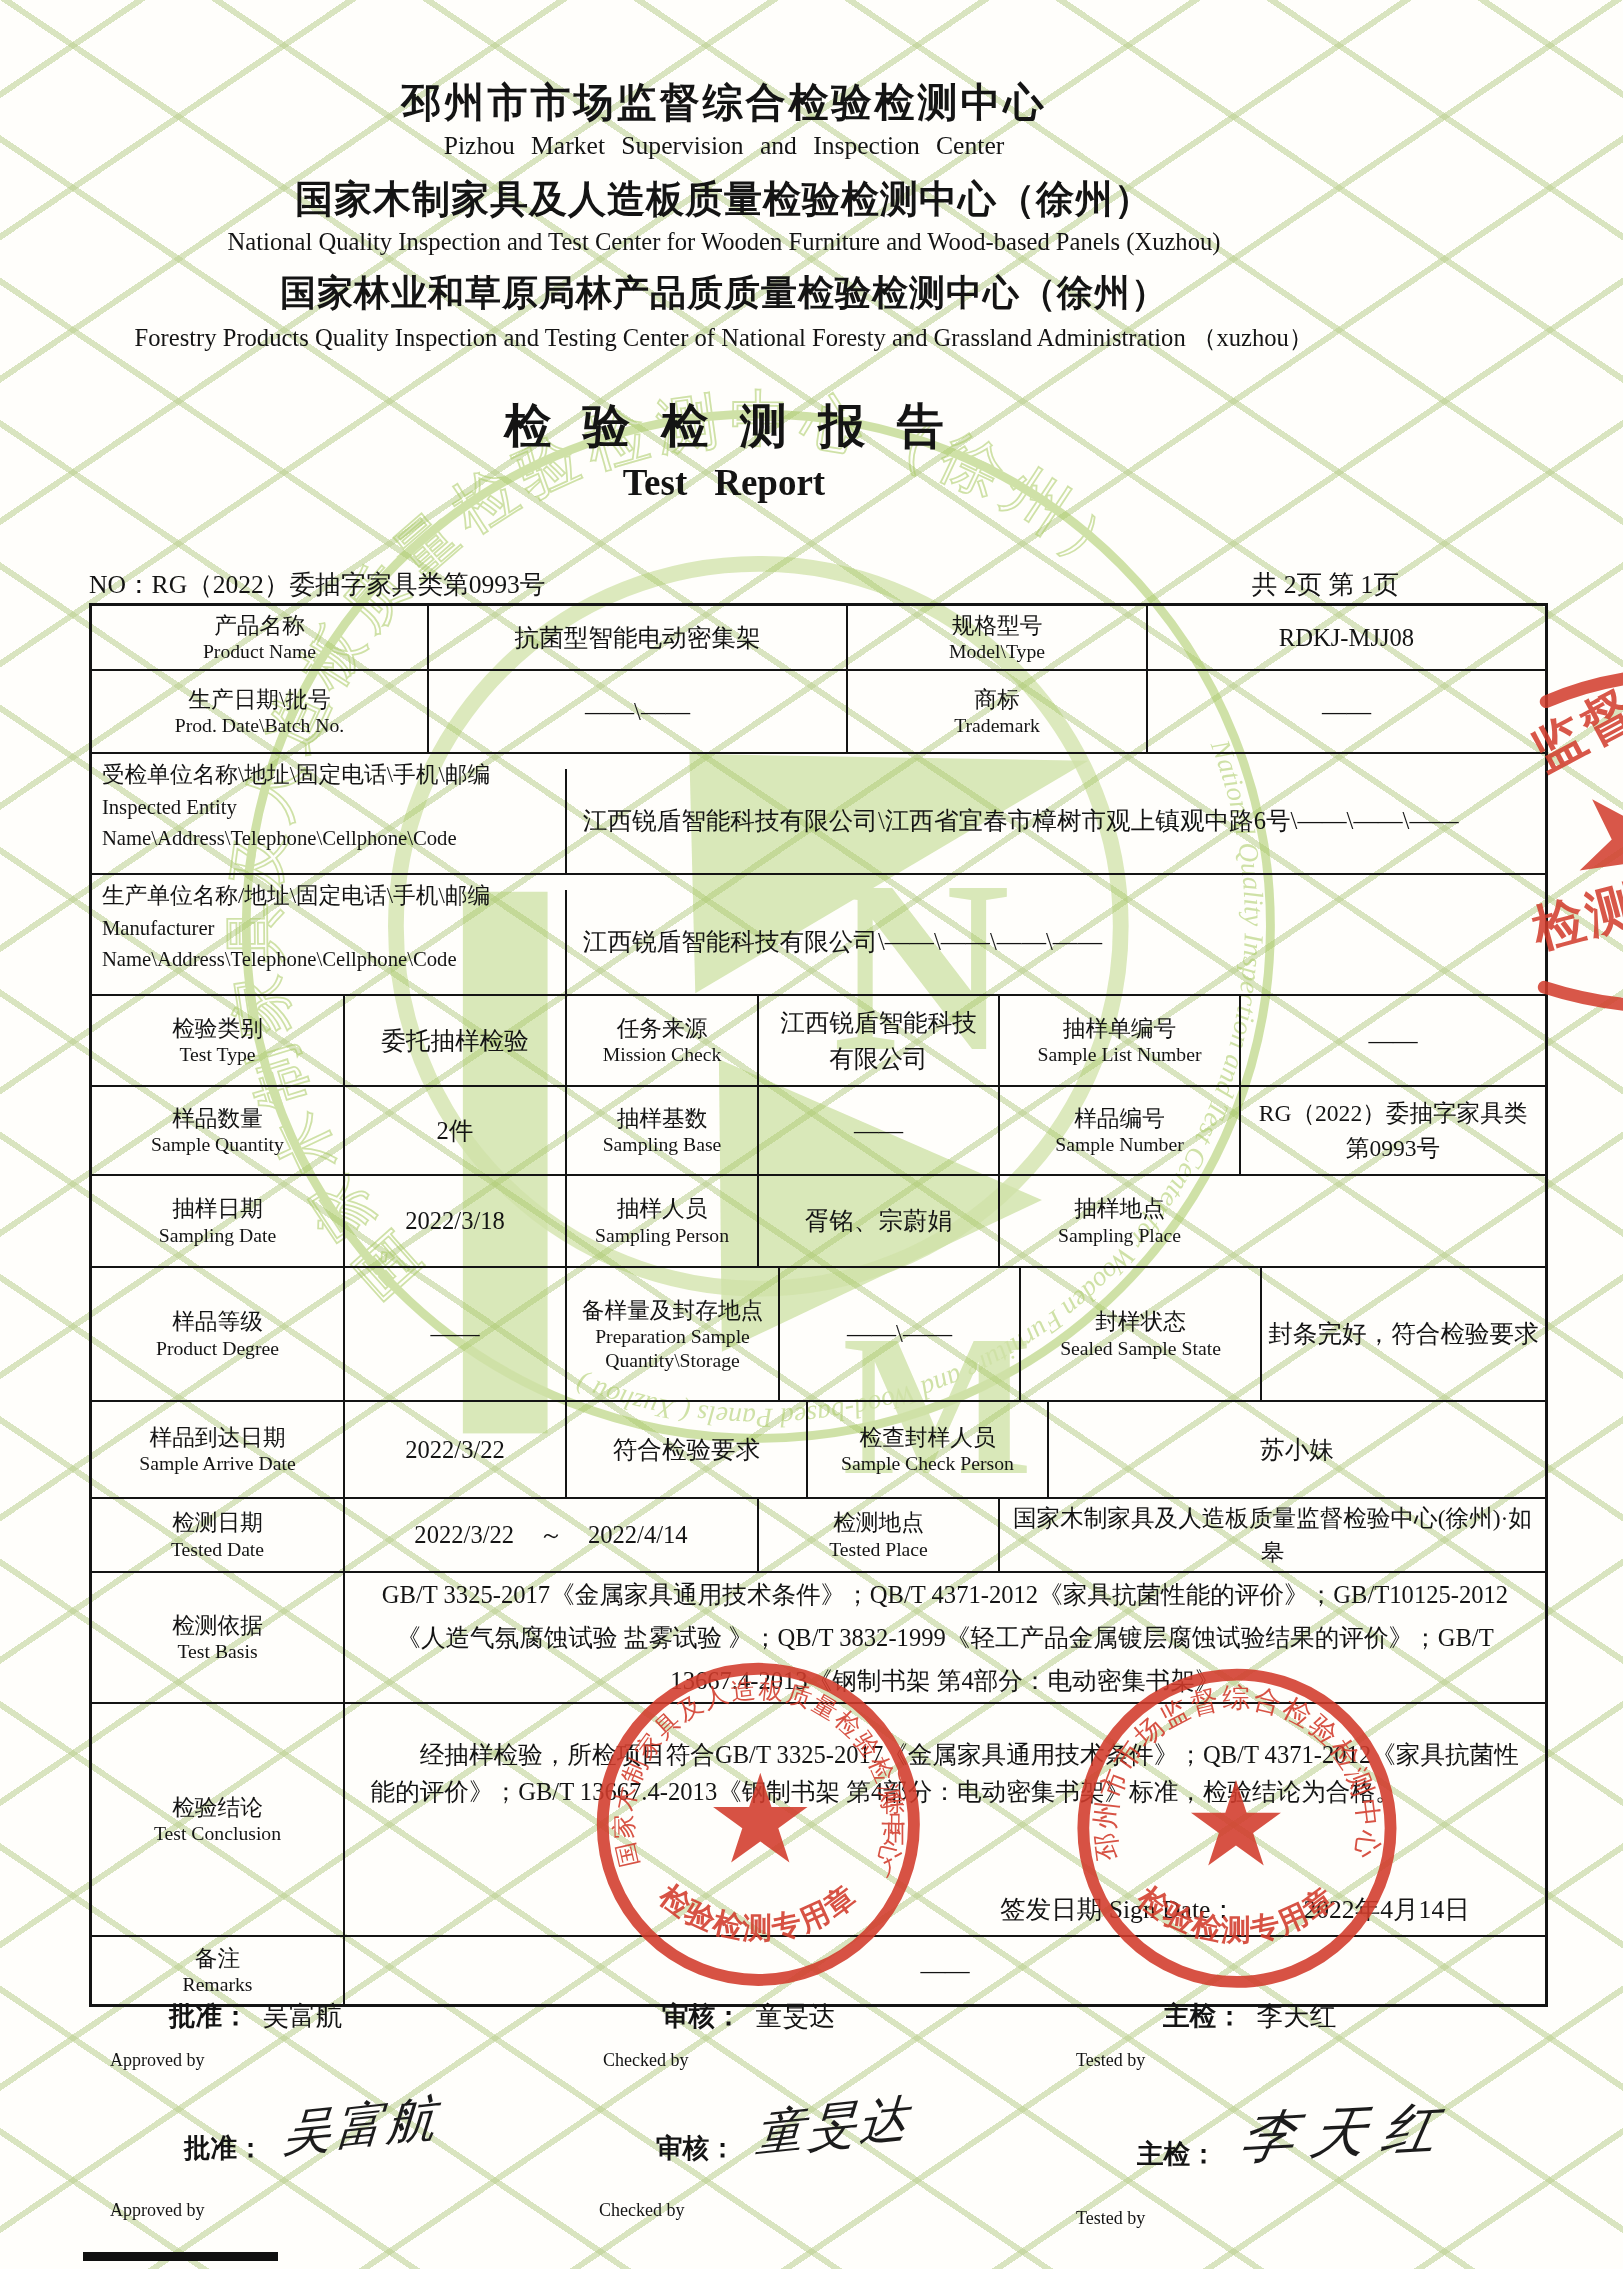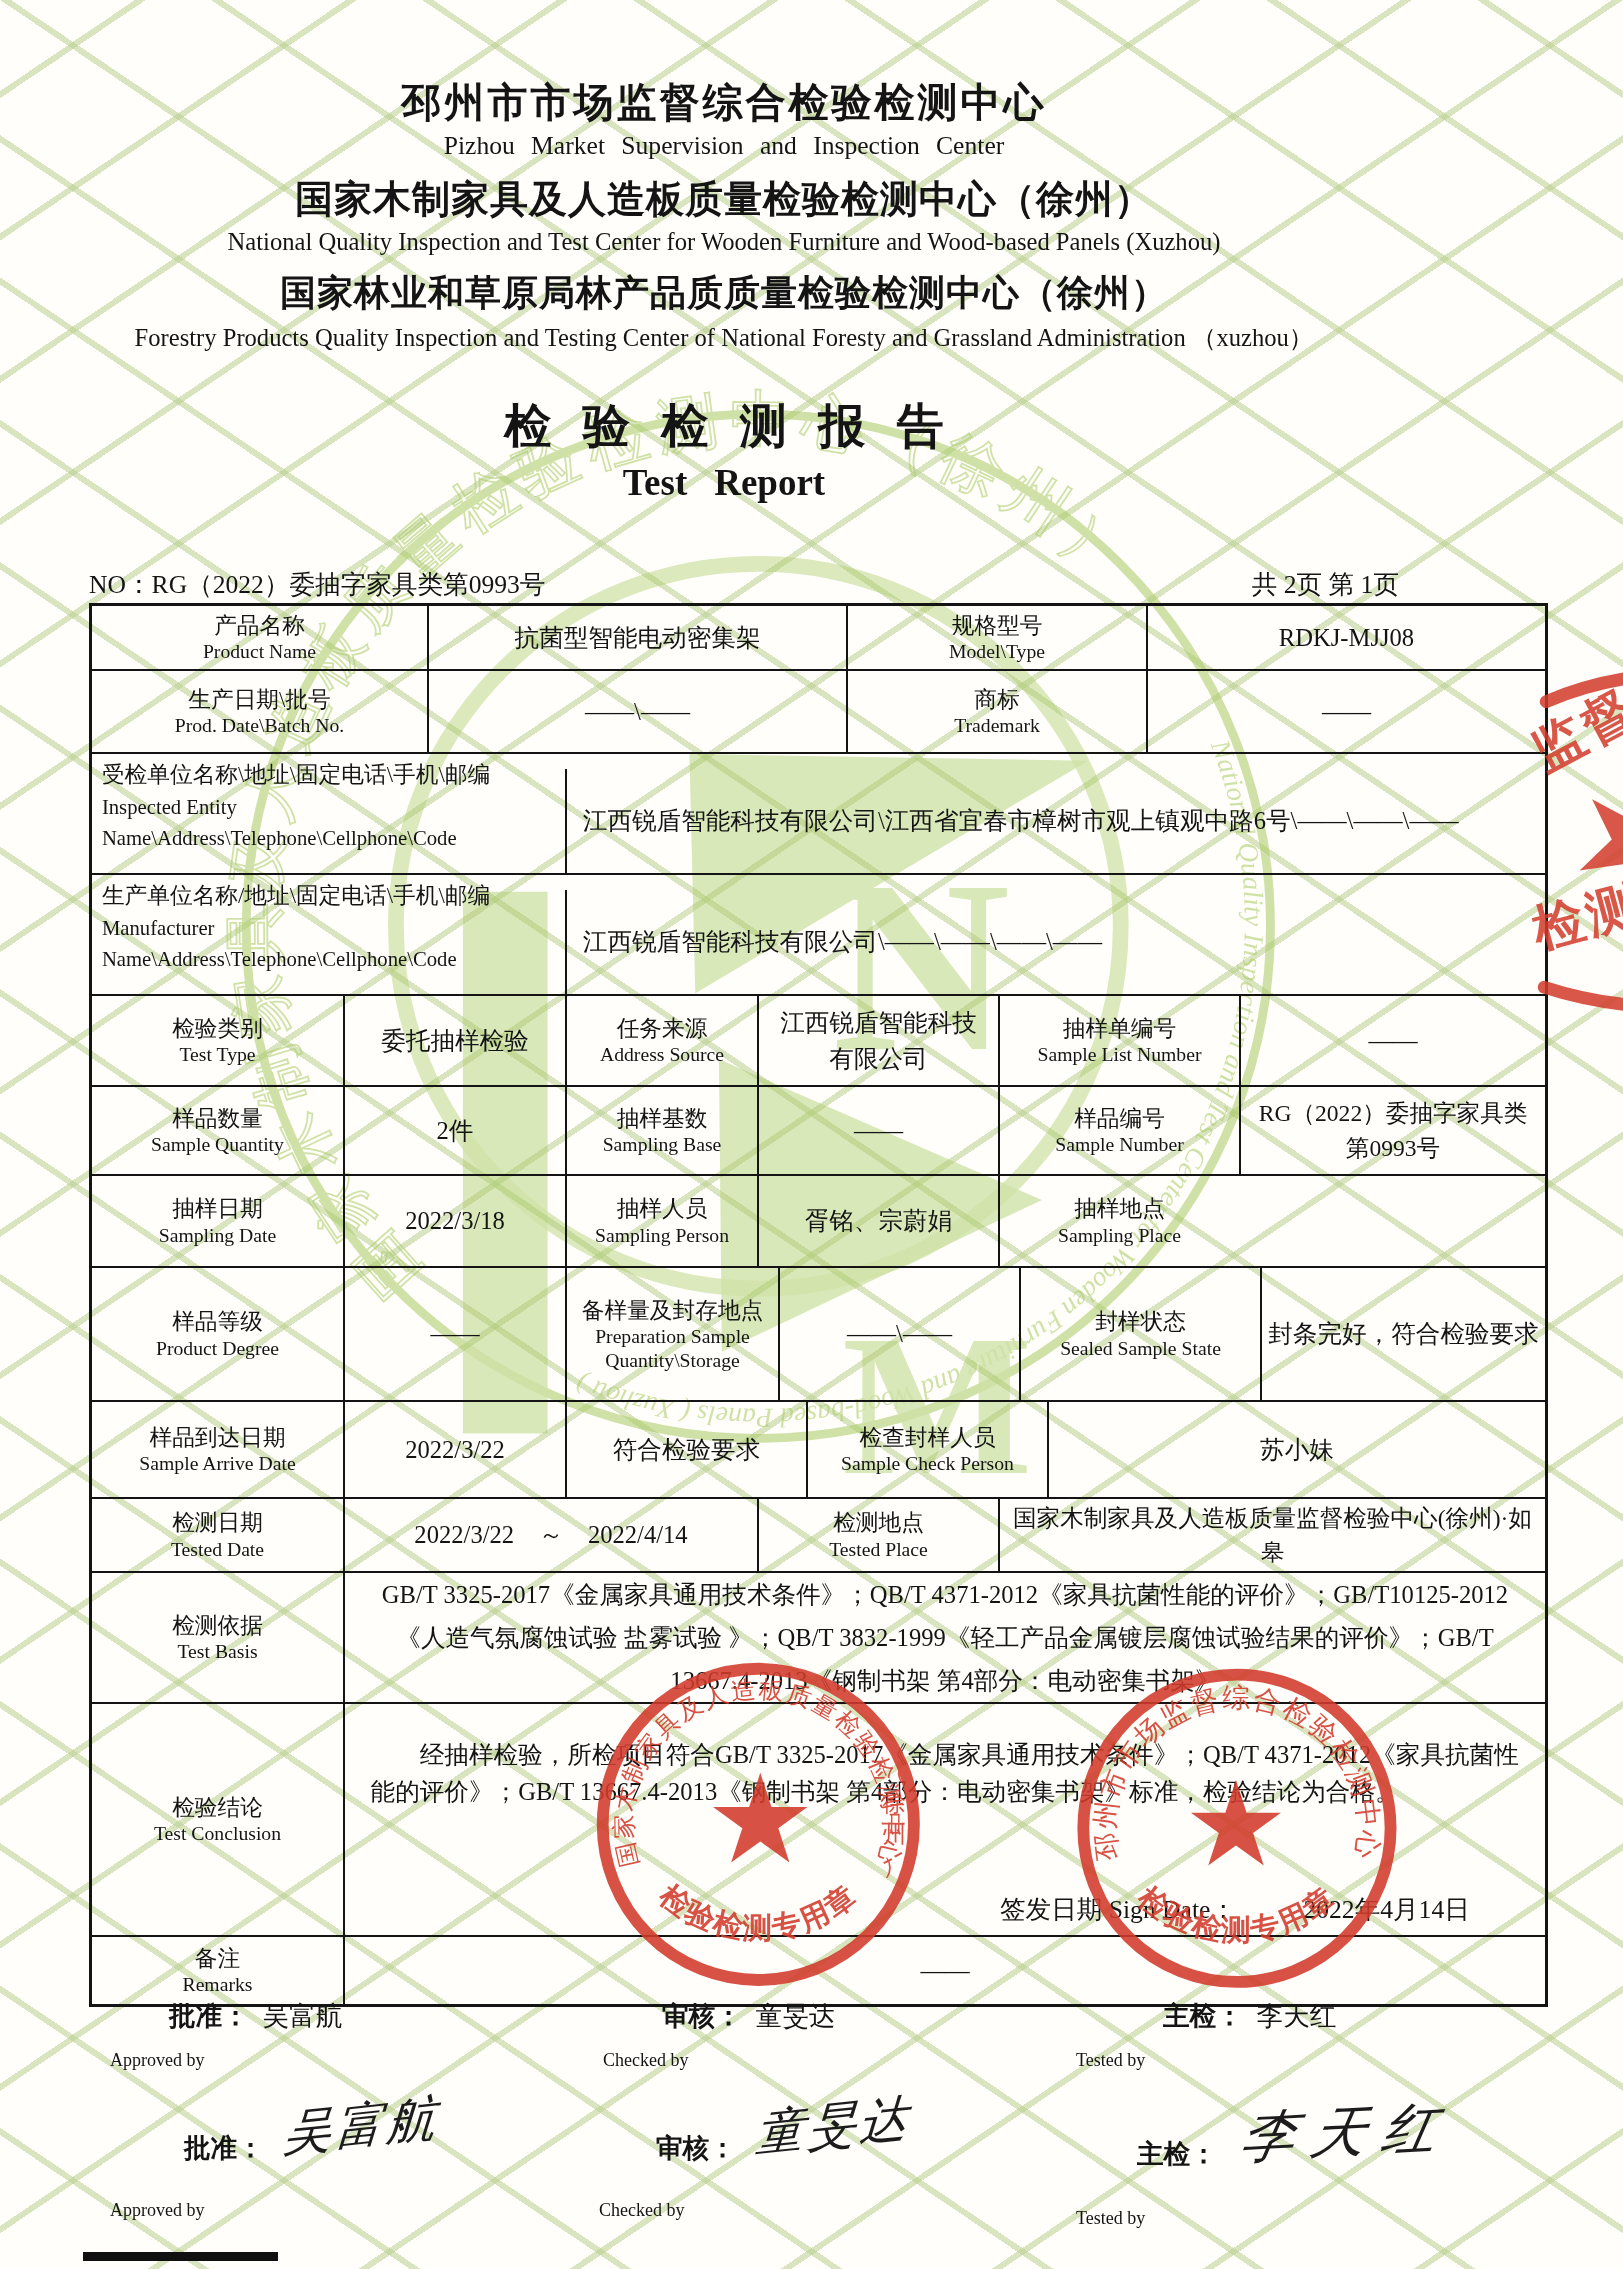--- a/index.html
+++ b/index.html
@@ -157,21 +157,21 @@
       </div>
 
       <div class="row" style="height:89px">
         <div class="cell lc" style="width:251px">
           <div class="zh">检验类别</div>
           <div class="en">Test Type</div>
         </div>
         <div class="cell vc" style="width:222px">委托抽样检验</div>
         <div class="cell lc" style="width:192px">
           <div class="zh">任务来源</div>
-          <div class="en">Address Source</div>
+          <div class="en">Mission Check</div>
         </div>
         <div class="cell vc" style="width:241px; padding:2px 15.8px">江西锐盾智能科技有限公司</div>
         <div class="cell lc" style="width:241px">
           <div class="zh">抽样单编号</div>
           <div class="en">Sample List Number</div>
         </div>
         <div class="cell vc" style="width:305px; flex:1">——</div>
       </div>
 
       <div class="row" style="height:87px">

